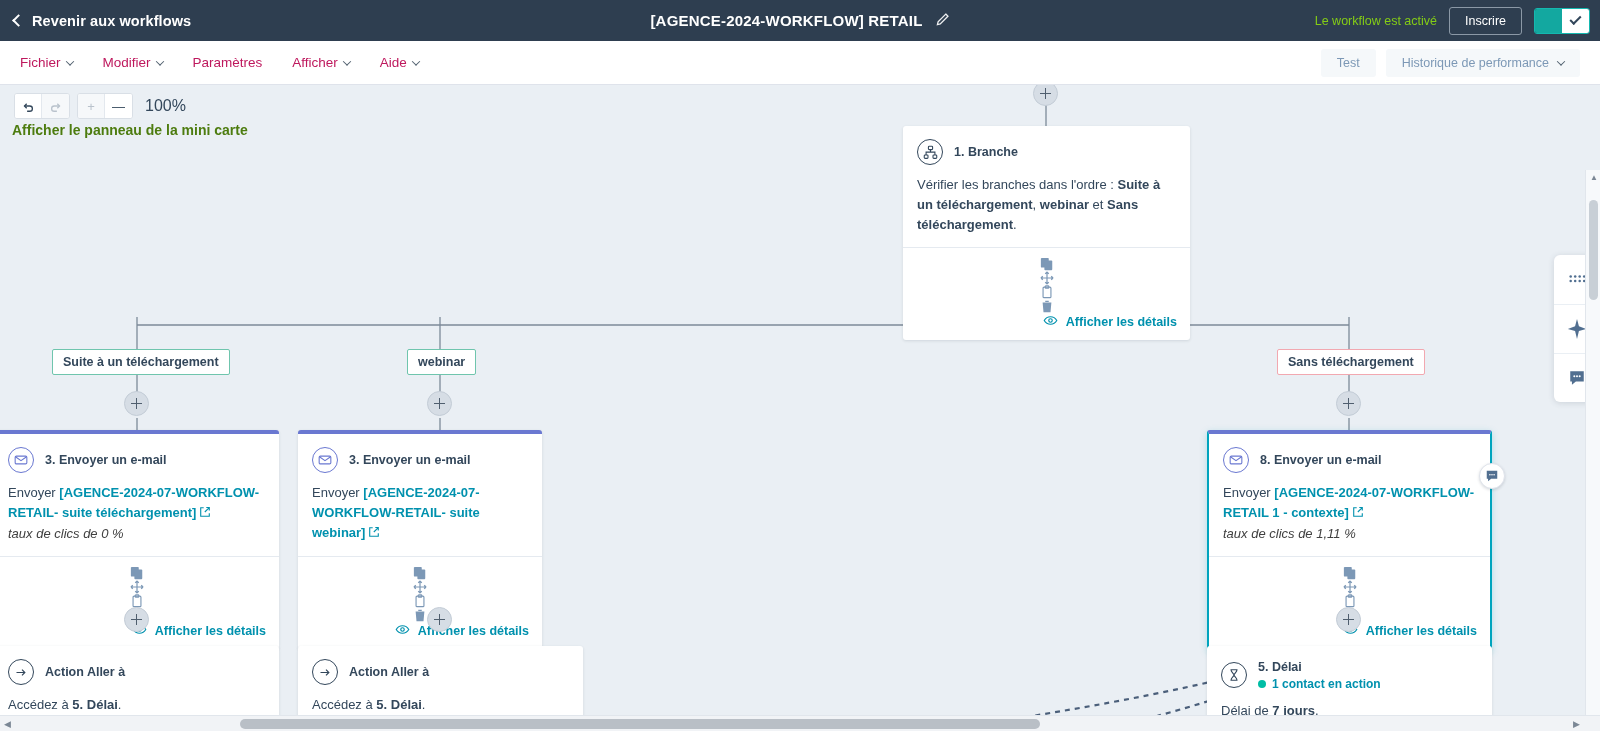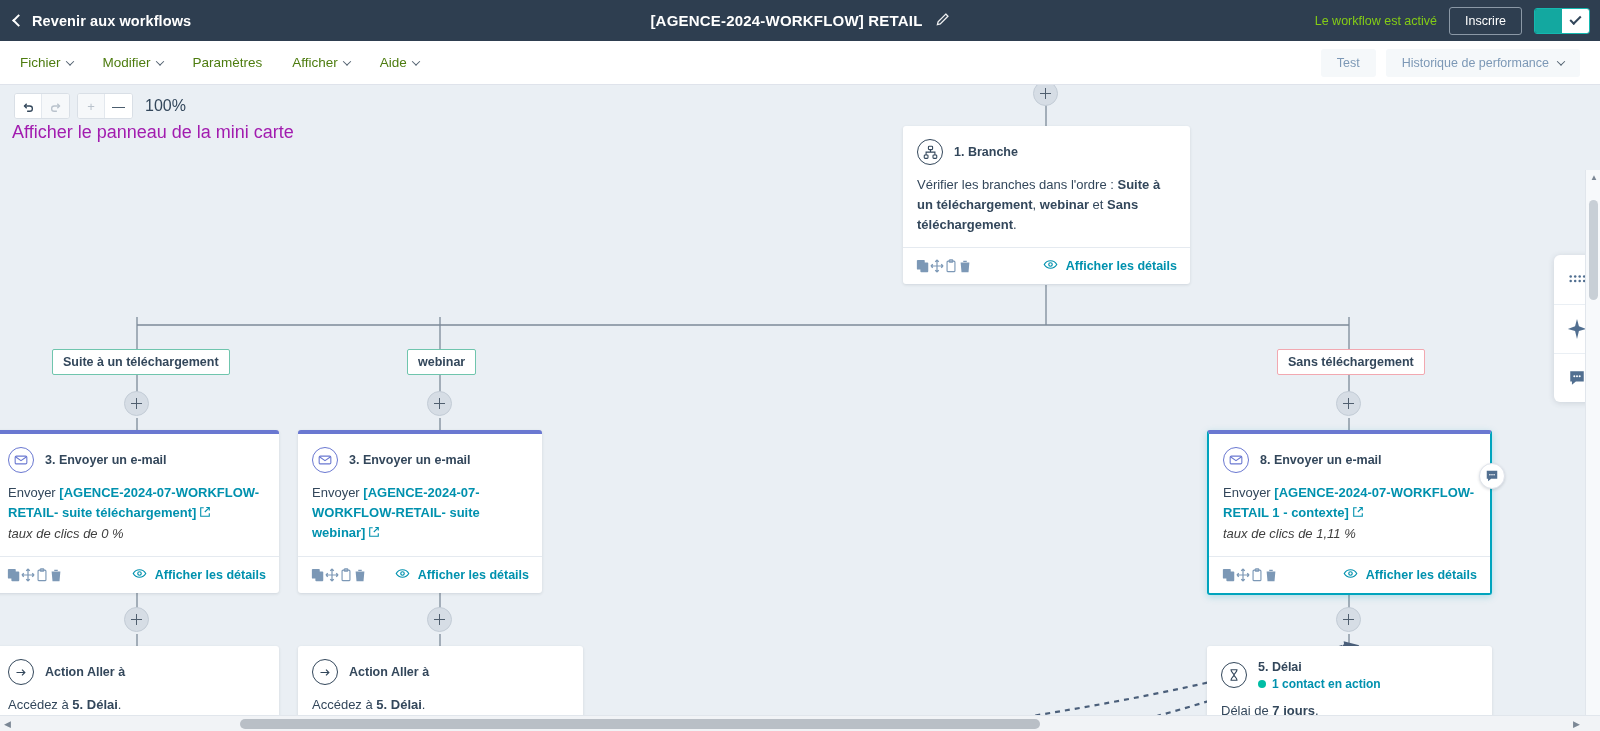--- a/index.html
+++ b/index.html
@@ -51,21 +51,21 @@
     width: 11px; height: 6px; border-left: 2px solid #33475b; border-bottom: 2px solid #33475b;
     transform: rotate(-45deg); margin-top: -3px;
   }
 
   
   .menubar {
     height: 44px; background: #fff; border-bottom: 1px solid #dfe3eb;
     display: flex; align-items: center; padding: 0 20px; position: relative;
   }
   .menu-item {
-    font-size: 13.5px; color: #4d7c0f; margin-right: 30px;
+    font-size: 13.5px; color: #be185d; margin-right: 30px;
     display: flex; align-items: center; gap: 6px; cursor: pointer;
   }
   .caret {
     width: 6px; height: 6px; border-right: 1.6px solid #51606f; border-bottom: 1.6px solid #51606f;
     transform: rotate(45deg) translate(-1px,-1px); display: inline-block;
   }
   .menubar-right { margin-left: auto; display: flex; align-items: flex-start; gap: 10px; }
   .btn-light {
     background: #f5f8fa; border: none; color: #7c98b6; font-size: 12.5px;
     padding: 7px 16px; border-radius: 3px; cursor: pointer; font-family: inherit;
@@ -86,22 +86,22 @@
     width: 27px; height: 24px; background: #fff; border: none; cursor: pointer;
     display: flex; align-items: center; justify-content: center;
     font-size: 13px; color: #33475b; border-right: 1px solid #e3e8ee;
     font-family: inherit;
   }
   .zb-btn:last-child { border-right: none; }
   .zb-btn.disabled { color: #b9c2cc; background: #f6f8fa; }
   .zb-gap { width: 7px; }
   .zoom-pct { font-size: 16px; color: #33475b; margin-left: 12px; }
   .minimap-link {
-    position: absolute; left: 12px; top: 37px; font-size: 18px;
-    color: #a21caf; font-weight: normal; cursor: pointer; z-index: 40;
+    position: absolute; left: 12px; top: 37px; font-size: 14px;
+    color: #4d7c0f; font-weight: bold; cursor: pointer; z-index: 40;
   }
 
   svg.wires { position: absolute; inset: 0; width: 1600px; height: 646px; pointer-events: none; }
 
   
   .plus {
     position: absolute; width: 25px; height: 25px; border-radius: 50%;
     background: #d6dde5; border: 1px solid #c3ccd6; cursor: pointer;
     display: flex; align-items: center; justify-content: center; z-index: 12;
   }
@@ -142,21 +142,21 @@
   .card-sub { display: flex; align-items: center; gap: 6px; margin-top: 3px; }
   .dot-green { width: 8px; height: 8px; border-radius: 50%; background: #00bda5; display:inline-block; }
   .sub-text { font-size: 12px; color: #0091ae; font-weight: bold; }
   .card-body { padding: 10px 14px 13px 14px; line-height: 1.52; font-size: 13px; }
   .card-body b { font-weight: bold; color: #33475b; }
   .lnk { color: #0091ae; font-weight: bold; }
   .ext-ico { display:inline-block; vertical-align: -1px; margin-left: 3px; }
   .muted { color: #404040; display:block; margin-top: 0; font-style: italic; }
   .card-foot {
     border-top: 1px solid #e5eaf0; display: flex; align-items: center;
-    padding: 9px 13px; 
+    padding: 9px 13px;  flex-direction: column;
   }
   .fi { cursor: pointer; color: #7c98b6; display: flex; align-items: center; }
   .details-link {
     margin-left: auto; display: flex; align-items: center; gap: 8px;
     color: #0091ae; font-weight: bold; font-size: 12.5px; cursor: pointer;
   }
   .comment-badge {
     position: absolute; width: 26px; height: 26px; border-radius: 50%;
     background: #fff; border: 1px solid #dfe3eb; z-index: 20;
     display: flex; align-items: center; justify-content: center; cursor: pointer;

